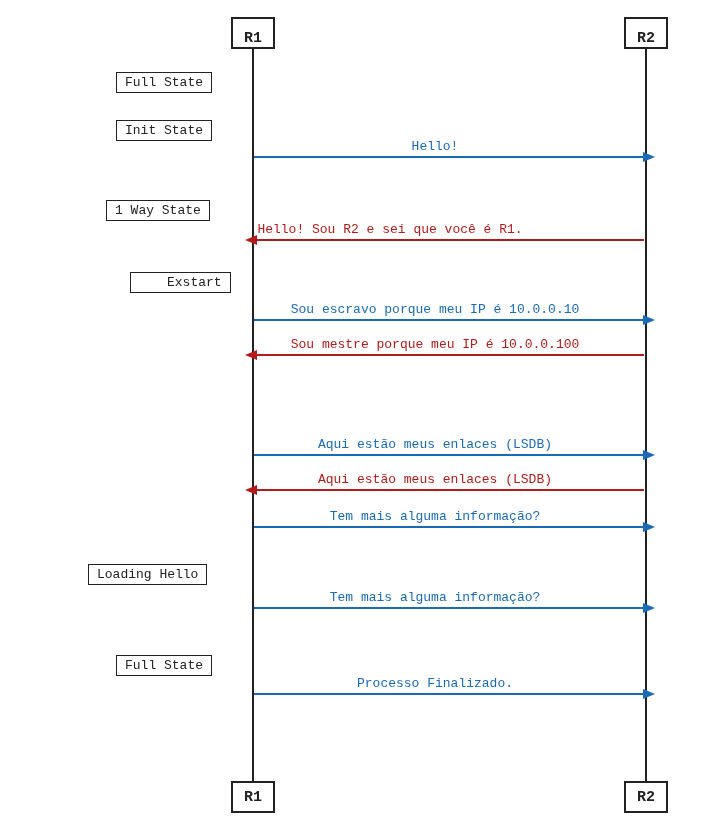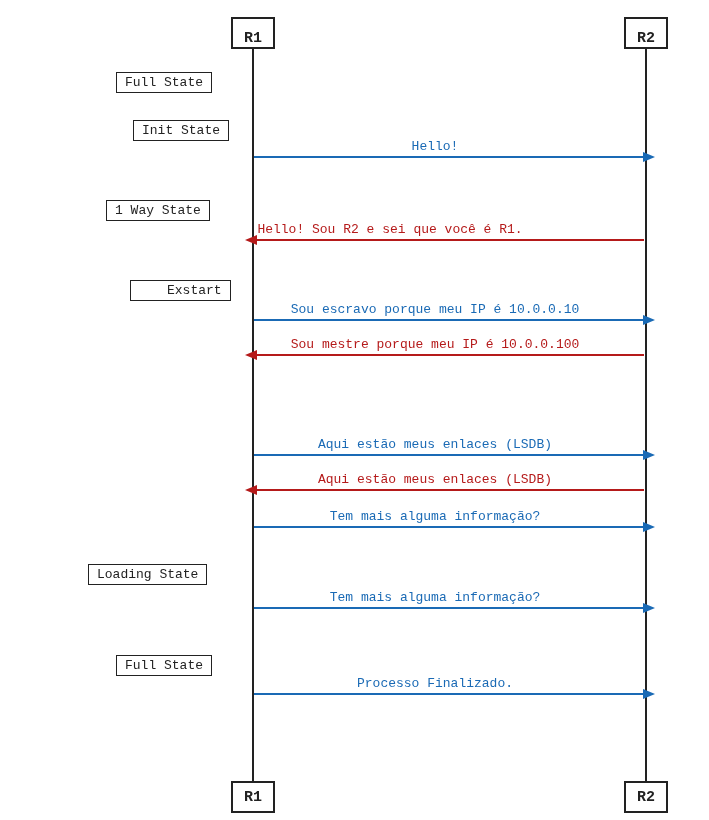--- a/index.html
+++ b/index.html
@@ -91,19 +91,19 @@
     <line x1="254" y1="608" x2="643" y2="608" stroke="#1a6ab5" stroke-width="2"></line>
     <polygon points="643,603 655,608 643,613" fill="#1a6ab5"></polygon>
     <text x="435" y="601" text-anchor="middle" font-family="Courier New" font-size="13" fill="#1a6ab5">Tem mais alguma informação?</text>
 
     <line x1="254" y1="694" x2="643" y2="694" stroke="#1a6ab5" stroke-width="2"></line>
     <polygon points="643,689 655,694 643,699" fill="#1a6ab5"></polygon>
     <text x="435" y="687" text-anchor="middle" font-family="Courier New" font-size="13" fill="#1a6ab5">Processo Finalizado.</text>
   </svg>
 
   <div class="state-label" style="top:72px; left:116px;">Full State</div>
-  <div class="state-label" style="top:120px; left:133px;">Init State</div>
+  <div class="state-label" style="top:120px; left:116px;">Init State</div>
   <div class="state-label" style="top:200px; left:106px;">1 Way State</div>
-  <div class="state-label" style="top:280px; left:130px;padding-left:36px;">Exstart</div>
-  <div class="state-label" style="top:564px; left:88px;">Loading State</div>
+  <div class="state-label" style="top:272px; left:130px;padding-left:36px;">Exstart</div>
+  <div class="state-label" style="top:564px; left:88px;">Loading Hello</div>
   <div class="state-label" style="top:644px; left:116px;margin-top:11px;">Full State</div>
 
 </div>
 
 </body></html>

